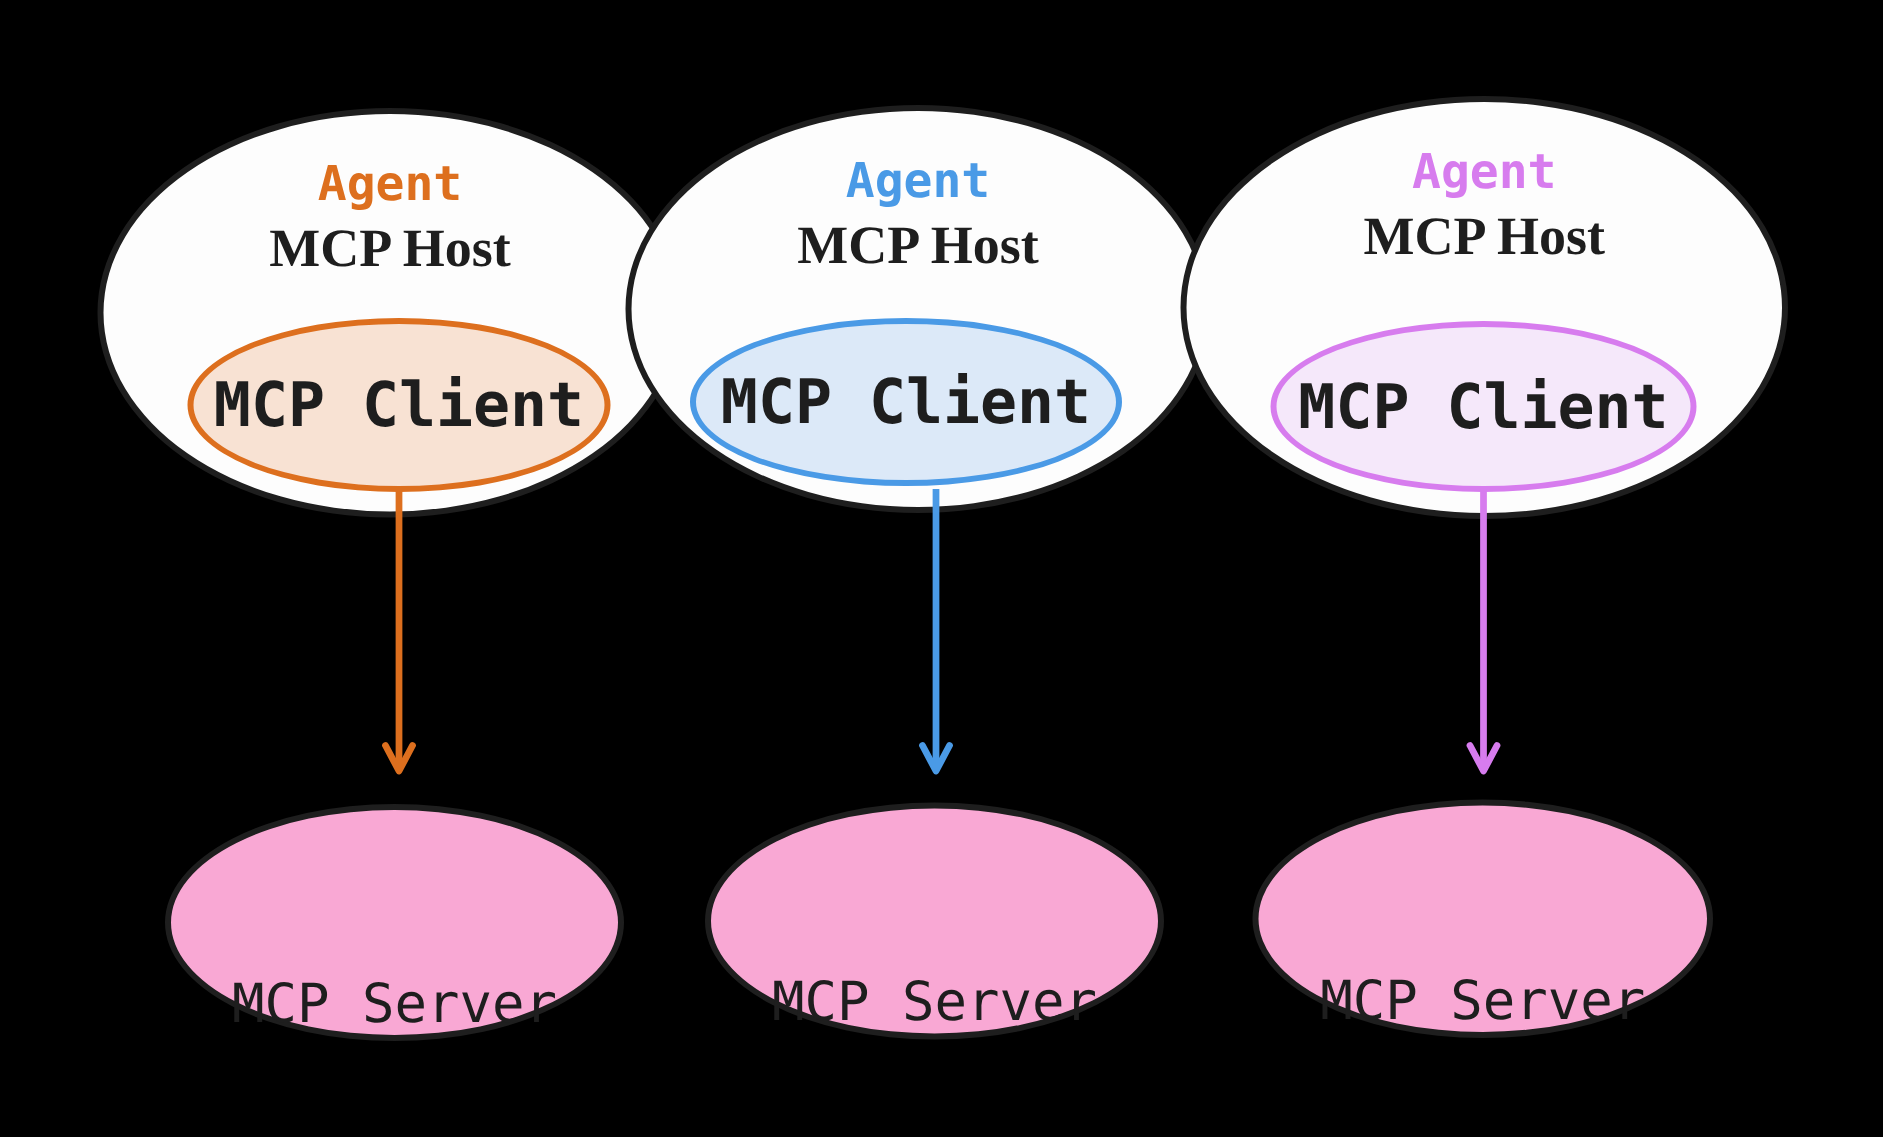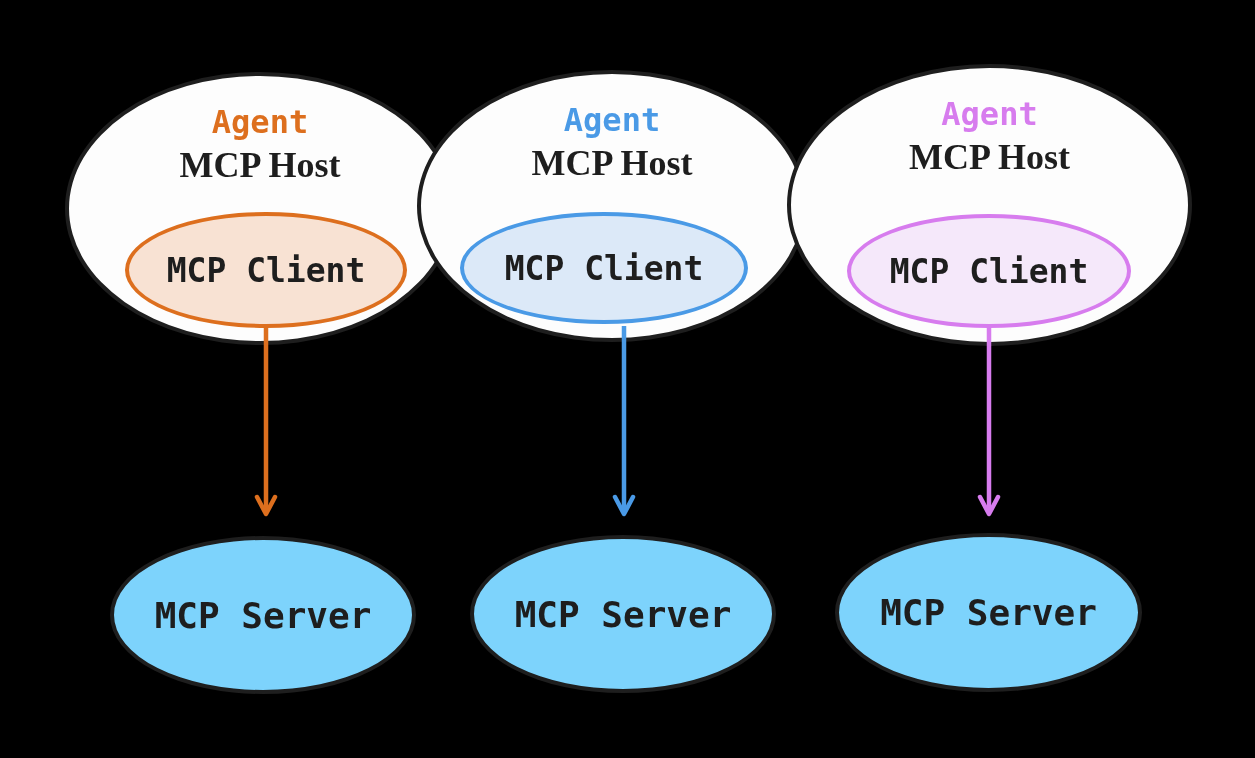--- a/index.html
+++ b/index.html
@@ -51,40 +51,40 @@
   
   .client {
     position: absolute;
     box-sizing: border-box;
     border: 4px solid var(--accent);
     background: var(--client-fill);
     border-radius: 50%;
     display: flex;
     align-items: center;
     justify-content: center;
-    font-size: 33px;
+    font-size: 41px;
     font-weight: bold;
     color: #1E1E1E;
   }
   .c0 .client { left: 56px; top: 136px; width: 282px; height: 116px; }
   .c1 .client { left: 39px; top: 138px; width: 288px; height: 112px; }
   .c2 .client { left: 56px; top: 146px; width: 284px; height: 114px; }
 
   
   .server {
     position: absolute;
     box-sizing: border-box;
-    background: #7dd3fc;
+    background: #f9a8d4;
     border: 4px solid #1E1E1E;
     border-radius: 50%;
     display: flex;
-    align-items: center;
+    align-items: flex-end;
     justify-content: center;
     font-size: 36px;
-    font-weight: bold;
+    font-weight: normal;
     color: #1E1E1E;
     z-index: 1;
   }
   .c0 .server { left: 110px; top: 536px; width: 306px; height: 158px; }
   .c1 .server { left: 470px; top: 535px; width: 306px; height: 158px; }
   .c2 .server { left: 835px; top: 533px; width: 307px; height: 159px; }
 
   
   .arrow {
     position: absolute;

